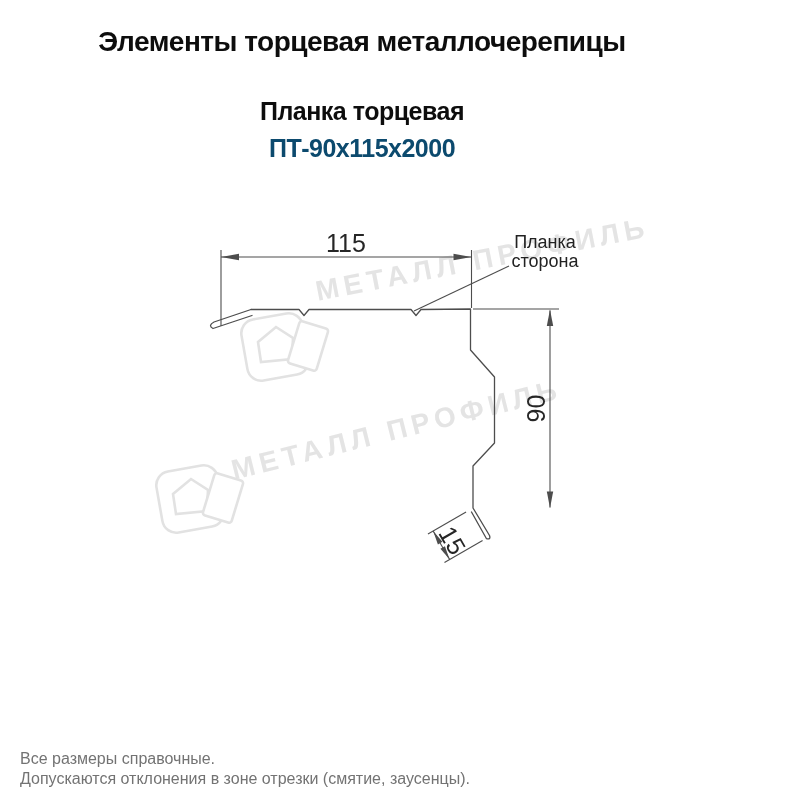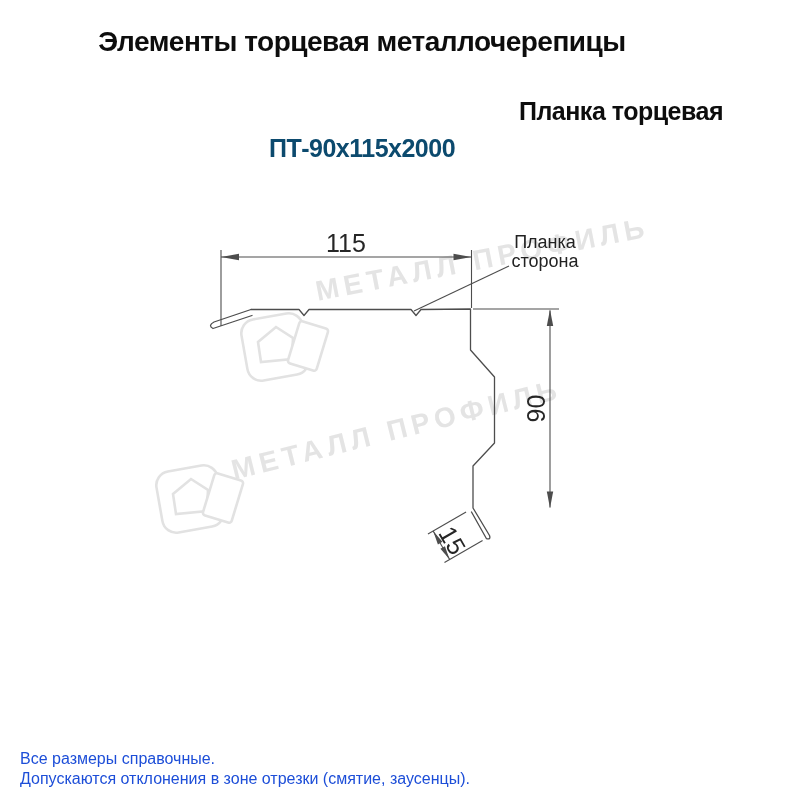--- a/index.html
+++ b/index.html
@@ -7,21 +7,21 @@
     width:800px;height:800px;position:relative;background:#ffffff;
     font-family:"Liberation Sans", sans-serif;overflow:hidden;
   }
   .abs{position:absolute;}
 
   
   #title-block{left:1px;top:0;width:722px;text-align:center;}
   .t1{position:absolute;left:0;top:26px;width:100%;font-size:28px;font-weight:bold;
       letter-spacing:-0.5px;color:#0d0d0d;}
   .t2{position:absolute;left:0;top:97px;width:100%;font-size:25px;font-weight:bold;
-      letter-spacing:-0.5px;color:#0d0d0d;text-align:right;}
+      letter-spacing:-0.5px;color:#0d0d0d;}
   .t3{position:absolute;left:0;top:134px;width:100%;font-size:25px;font-weight:bold;
       letter-spacing:-0.5px;color:#0c4a6e;}
 
   
   .wm-text{
     color:#e4e4e4;font-weight:bold;font-size:28px;letter-spacing:5px;
     white-space:nowrap;z-index:1;transform-origin:left center;
   }
   #wm-text-upper{left:316px;top:276px;transform:rotate(-11deg);}
   #wm-text-lower{left:232px;top:455px;transform:rotate(-14deg);}
@@ -32,21 +32,21 @@
 
   
   .dim{z-index:3;color:#262626;font-size:25px;text-align:center;}
   #dim-115{left:306px;top:229px;width:80px;}
   #dim-90{left:516px;top:394px;width:40px;transform:rotate(-90deg);}
   #dim-15{left:432px;top:526px;width:40px;transform:rotate(60deg);}
   #face-label{left:503px;top:233px;width:84px;z-index:3;color:#222222;
       font-size:18px;line-height:1.06;text-align:center;}
 
   
-  .footer-line{left:20px;z-index:3;color:#1d4ed8;font-size:16px;white-space:nowrap;}
+  .footer-line{left:20px;z-index:3;color:#737373;font-size:16px;white-space:nowrap;}
   #footer-1{top:750px;}
   #footer-2{top:770px;text-align:right;}
 </style>
 </head>
 <body>
 
 <div class="abs" id="title-block">
   <div class="t1">Элементы торцевая металлочерепицы</div>
   <div class="t2">Планка торцевая</div>
   <div class="t3">ПТ-90х115х2000</div>

